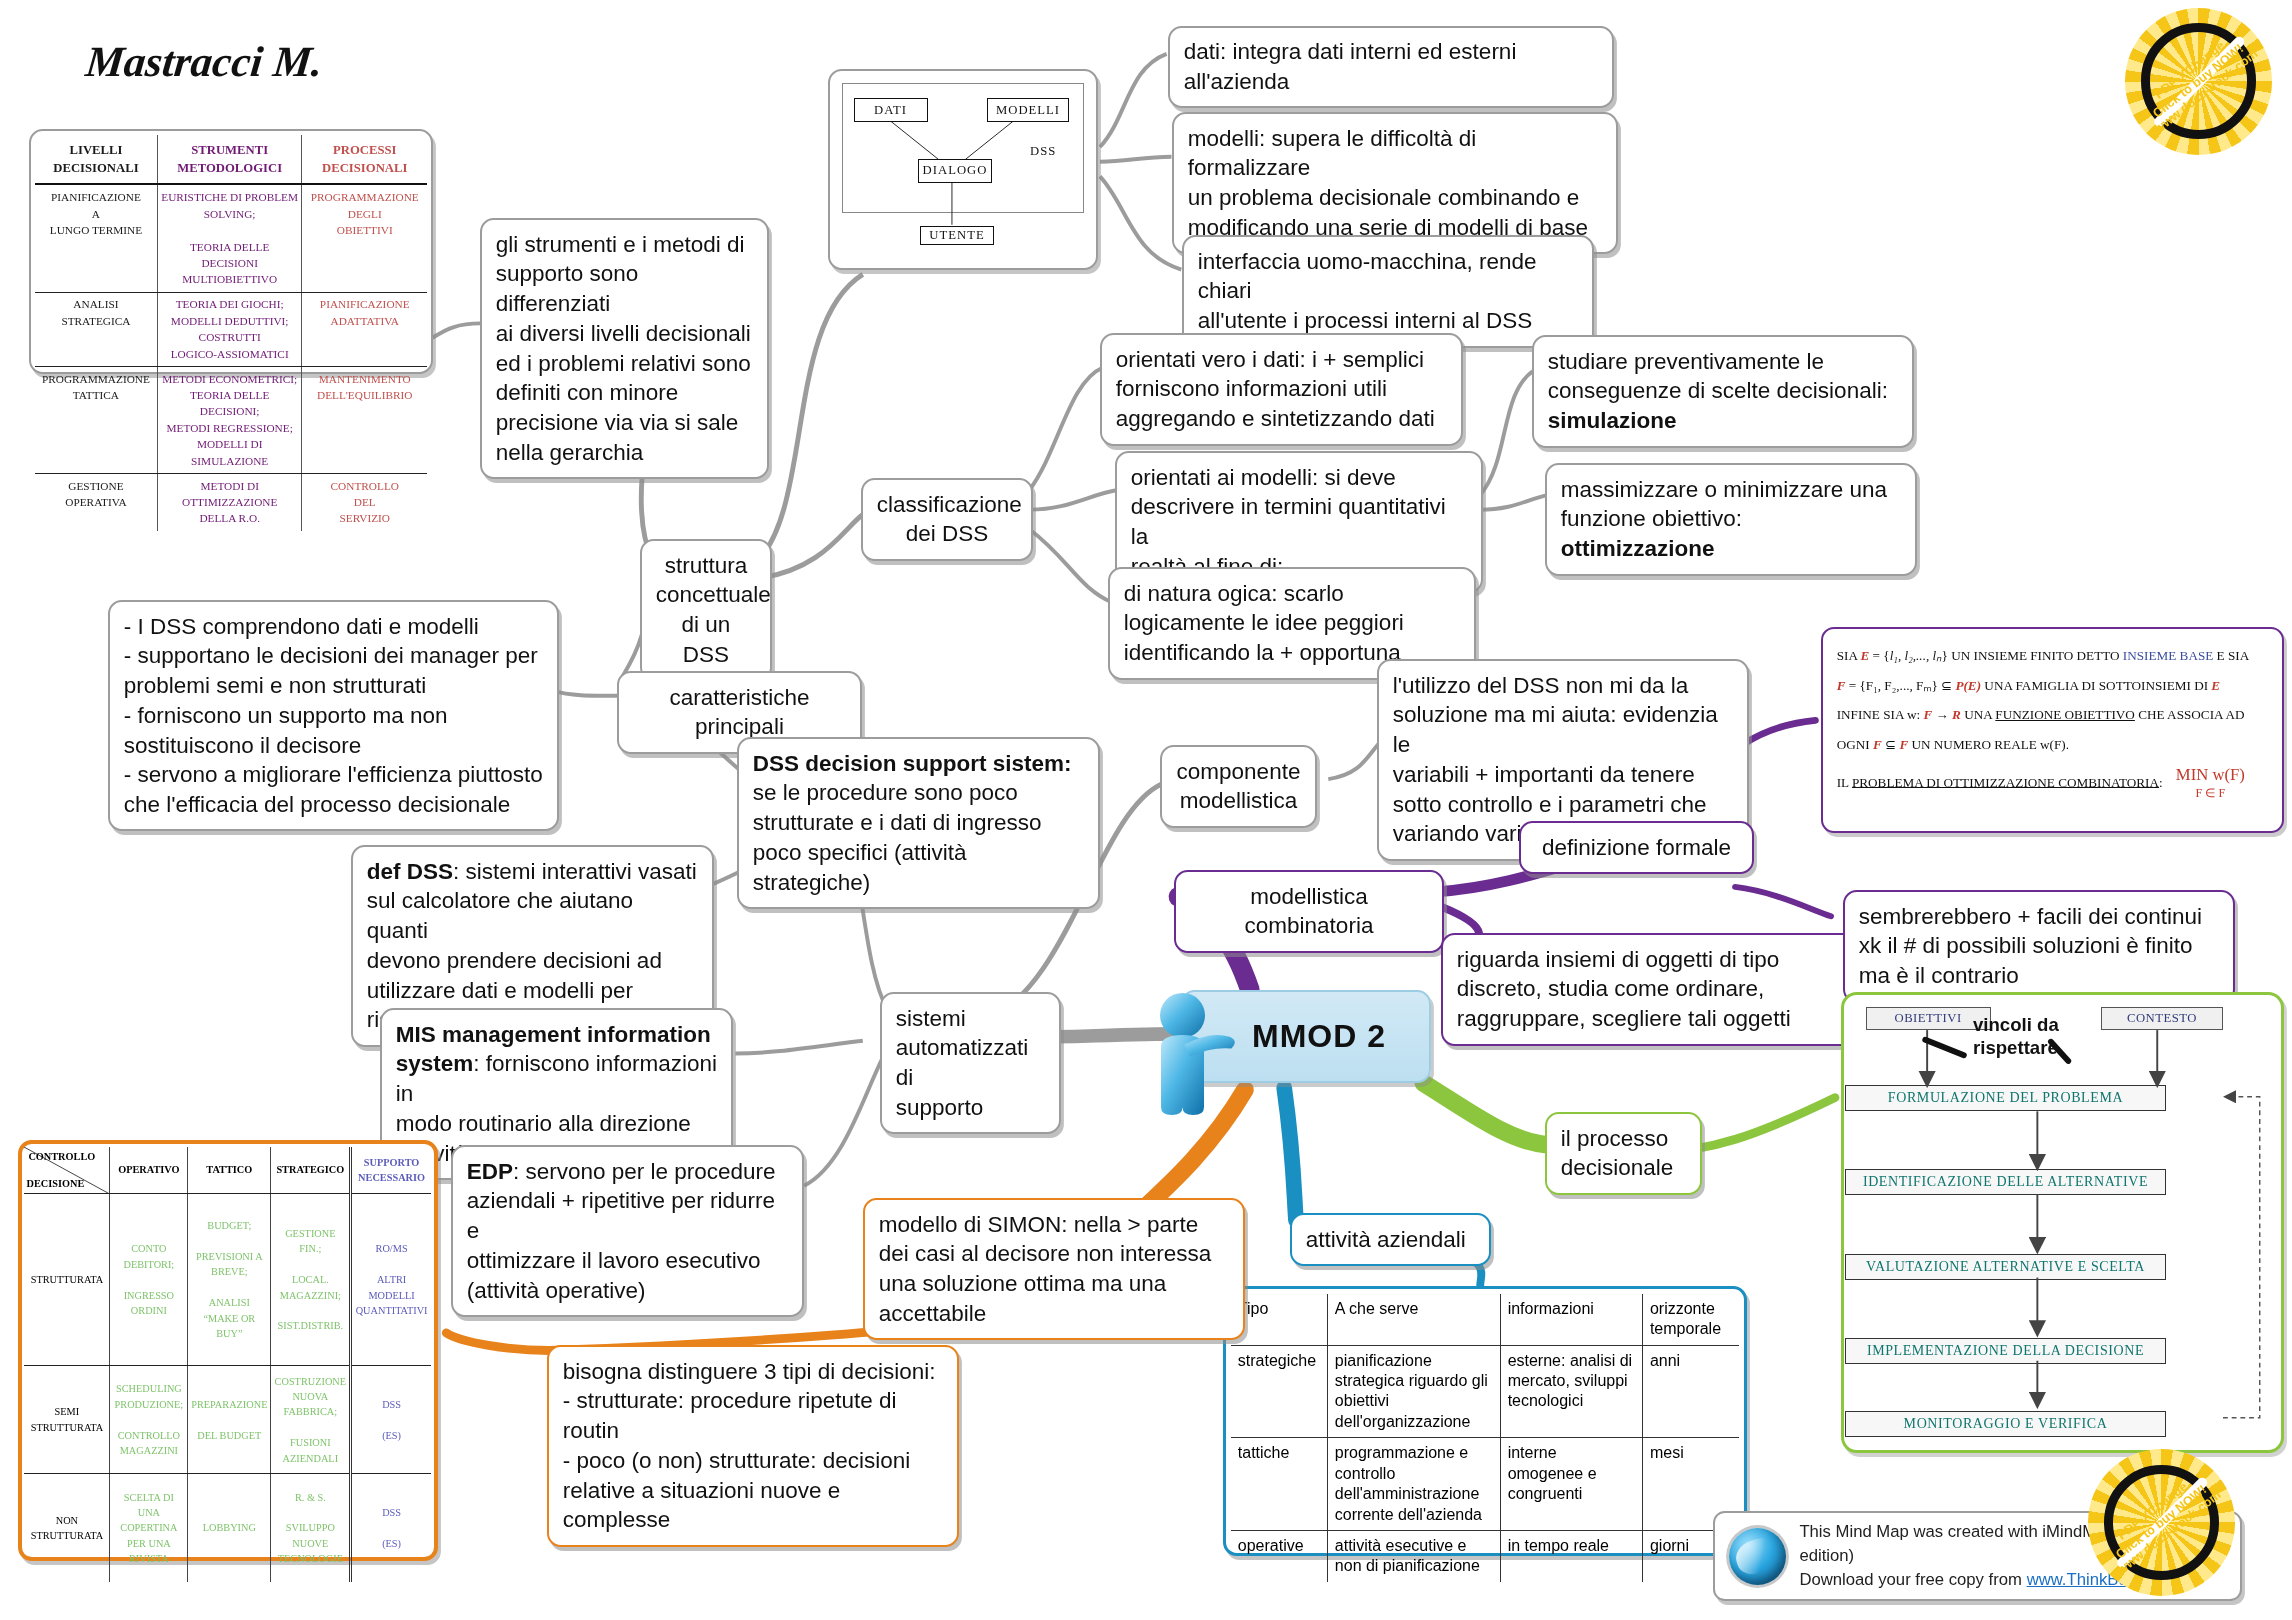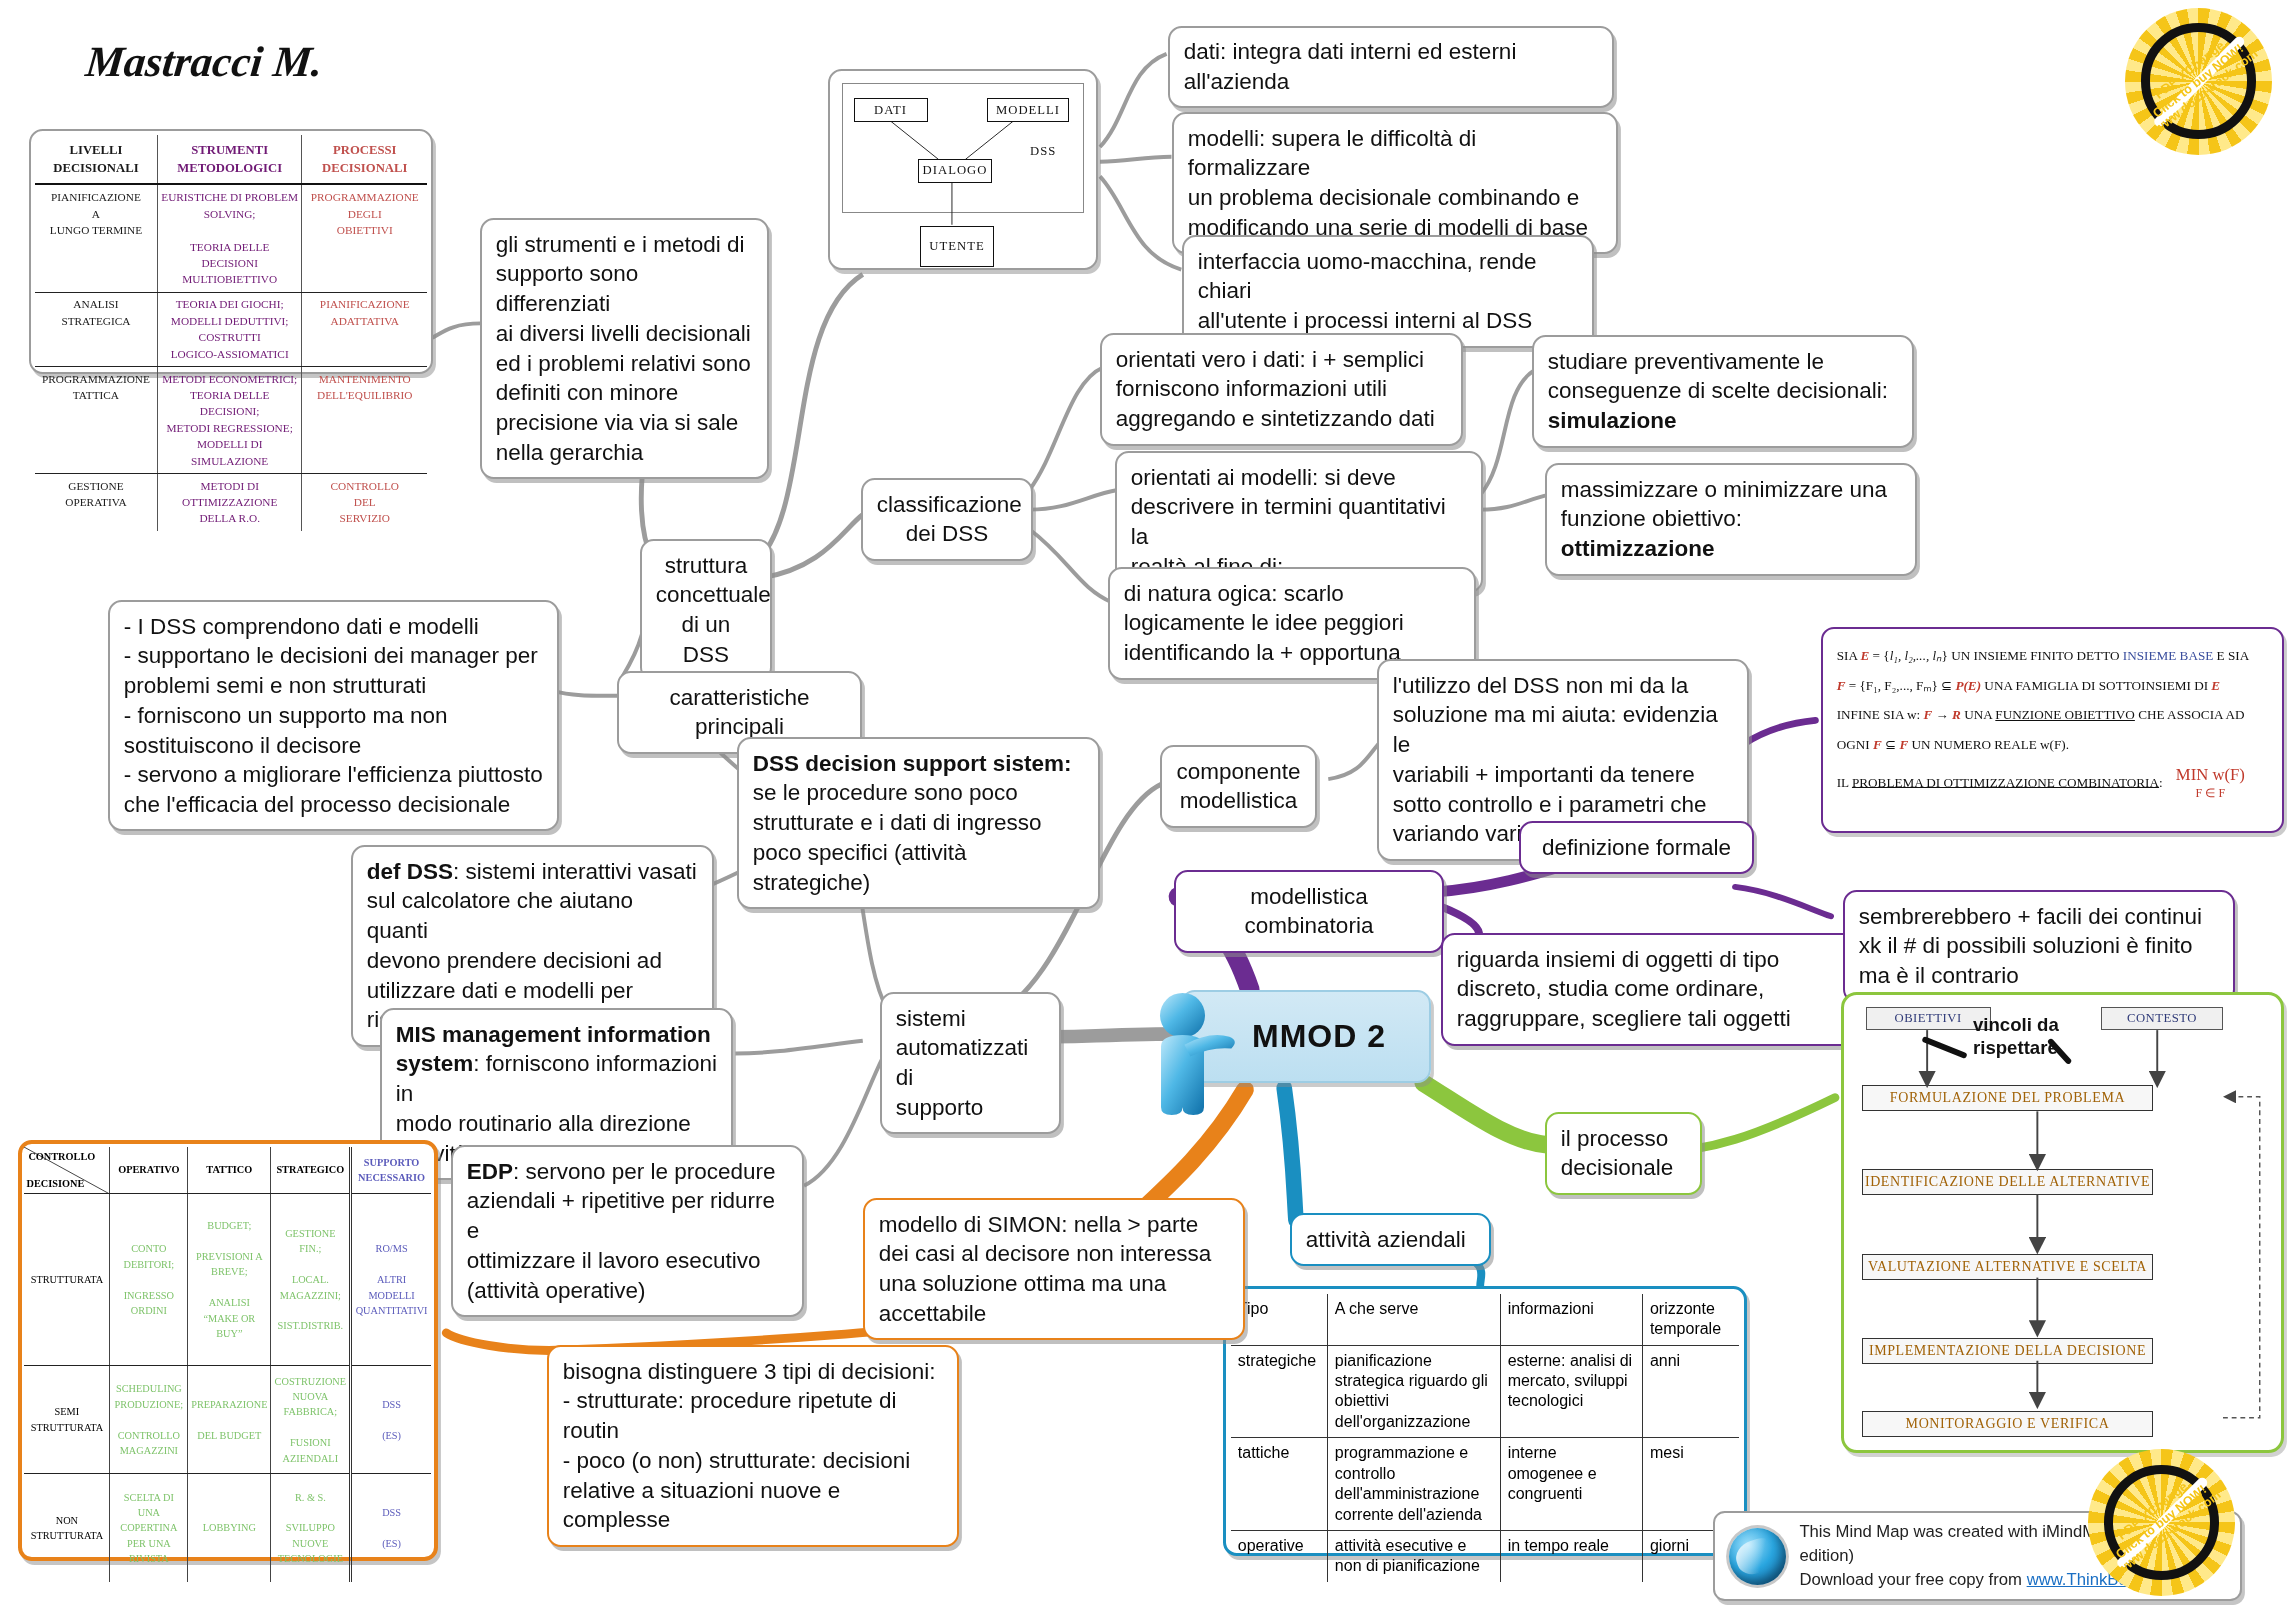--- a/index.html
+++ b/index.html
@@ -121,24 +121,24 @@
   #dss-diagram .inner { position:absolute; left:11.8px; top:11.8px; right:11.8px; height:130px; border:1px solid #888; }
   #dss-diagram .bx { position:absolute; border:1.6px solid #111; background:#fff;
      font-family:"Liberation Serif", serif; font-size:12.7px; letter-spacing:1px;
      display:flex; align-items:center; justify-content:center; color:#111; }
   #dss-diagram .lbl { position:absolute; font-family:"Liberation Serif", serif; font-size:12.7px; letter-spacing:1px; color:#111; }
 
   
   #flow { position:absolute; left:1841px; top:992px; width:443px; height:461px;
     background:#fff; border:3.9px solid #8cc63e; border-radius:15.7px;
     box-shadow:2.9px 3.9px 0 rgba(140,140,140,.4); }
-  #flow .step { position:absolute; left:18px; width:291px; height:25.5px;
+  #flow .step { position:absolute; left:1px; width:321px; height:25.5px;
     border:1px solid #333; background:#f7f7f7;
     display:flex; align-items:center; justify-content:center;
-    font-family:"Liberation Serif", serif; font-size:14px; color:#a16207; letter-spacing:0.6px; }
+    font-family:"Liberation Serif", serif; font-size:14px; color:#0f766e; letter-spacing:0.6px; }
   #flow .small { position:absolute; height:23.5px; border:1px solid #555; background:#f0f0f0;
     display:flex; align-items:center; justify-content:center;
     font-family:"Liberation Serif", serif; font-size:12.7px; color:#2f3a78; letter-spacing:0.5px; }
   #flow .vincoli { position:absolute; left:129px; top:17.6px; width:137px;
     font-size:18.6px; font-weight:bold; line-height:1.28; color:#111;
     font-family:"Liberation Sans", sans-serif; }
 
   
   #formal { position:absolute; left:1821px; top:627px; width:463px; height:206px;
     background:#fff; border:2.9px solid #6b2c91; border-radius:13px;
@@ -315,21 +315,21 @@
   <div id="dss-diagram">
     <div class="inner"></div>
     <svg style="position:absolute;inset:0;width:100%;height:100%" viewBox="0 0 275 205">
       <line x1="62" y1="52" x2="112" y2="92" stroke="#222" stroke-width="1"></line>
       <line x1="190" y1="52" x2="140" y2="92" stroke="#222" stroke-width="1"></line>
       <line x1="126" y1="112" x2="126" y2="160" stroke="#222" stroke-width="1"></line>
     </svg>
     <div class="bx" style="left:23.5px;top:27.4px;width:74px;height:23.5px;">DATI</div>
     <div class="bx" style="left:157px;top:27.4px;width:82px;height:23.5px;">MODELLI</div>
     <div class="bx" style="left:88px;top:88px;width:74px;height:23.5px;">DIALOGO</div>
-    <div class="bx" style="left:90px;top:155px;width:74px;height:41px;">UTENTE</div>
+    <div class="bx" style="left:90px;top:155px;width:74px;height:19px;">UTENTE</div>
     <div class="lbl" style="left:200px;top:73px;">DSS</div>
   </div>
 
   <div class="node grey" style="left:1168px;top:25.5px;width:446px;">dati: integra dati interni ed esterni all'azienda</div>
   <div class="node grey" style="left:1172px;top:112px;width:446px;">modelli: supera le difficoltà di formalizzare
 un problema decisionale combinando e
 modificando una serie di modelli di base</div>
   <div class="node grey" style="left:1182px;top:235px;width:412px;">interfaccia uomo-macchina, rende chiari
 all'utente i processi interni al DSS</div>
 

